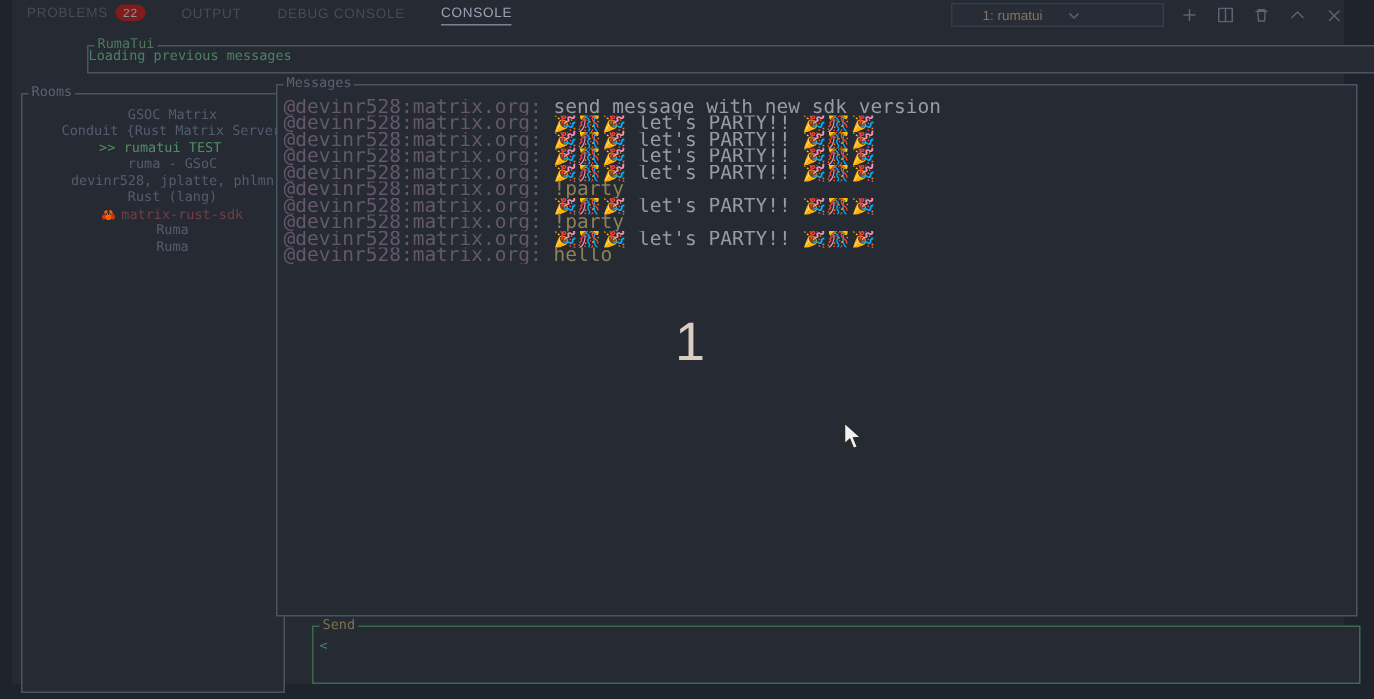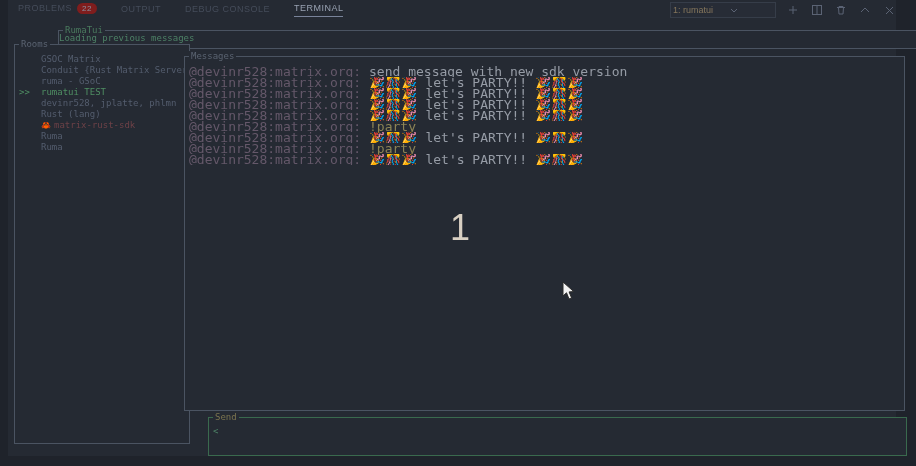--- a/index.html
+++ b/index.html
@@ -10,21 +10,21 @@
   }
   
   .panel{position:absolute;left:8px;top:0;width:888px;height:456px;background:#252a33;}
   .tabbar{position:absolute;left:18px;top:3px;display:flex;gap:24px;align-items:center;
     font-family:"Liberation Sans","DejaVu Sans",sans-serif;font-size:9px;letter-spacing:.5px;}
   .tab{color:#454c5a;cursor:default;display:flex;gap:5px;padding-bottom:3px;}
   .tab.active{color:#99a2b2;border-bottom:1px solid #79839a;}
   .badge{background:#7f1d1d;color:#8workers992a2;color:#8992a2;border-radius:7px;padding:0 5px;font-size:8px;line-height:11px;}
   .term-controls{position:absolute;top:2px;right:20px;display:flex;align-items:center;gap:10px;}
   .term-select{display:flex;align-items:center;gap:14px;border:1px solid #363d49;background:#272c36;
-    padding:1px 2px;min-width:100px;height:12px;
+    padding:1px 20px;min-width:100px;height:12px;
     font-family:"Liberation Sans","DejaVu Sans",sans-serif;font-size:9px;color:#85765c;}
   .icon-btn{width:14px;height:14px;display:flex;align-items:center;justify-content:center;}
   .icon-btn svg{display:block;}
   
   .tuibox{position:absolute;border:1px solid #4b5462;background:#252a33;}
   .tuibox.greenborder{border-color:#3a6a4e;margin-left:12px;}
   .boxtitle{position:absolute;top:-6px;left:4px;background:#252a33;padding:0 2px;
     font-size:9px;line-height:11px;color:#5a6371;}
   .boxtitle.apptitle{color:#4a7a5e;}
   .boxtitle.sendtitle{color:#7b744f;}
@@ -60,21 +60,21 @@
     <span>PROBLEMS</span>
     <span class="badge">22</span>
   </div>
   <div class="tab">
     <span>OUTPUT</span>
   </div>
   <div class="tab">
     <span>DEBUG CONSOLE</span>
   </div>
   <div class="tab active">
-    <span>TERMINAL</span>
+    <span>CONSOLE</span>
   </div>
 </div>
 
 <div class="term-controls">
   <div class="term-select">
     <span>1: rumatui</span>
     <span class="icon-btn">
       <svg width="8" height="5" viewBox="0 0 8 5">
           <path d="M1 1 L4 4 L7 1" fill="none" stroke="#5b6374" stroke-width="1"></path>
         </svg>
@@ -106,47 +106,48 @@
         <path d="M1 1 L8 8 M8 1 L1 8" stroke="#5b6374" stroke-width="1"></path>
       </svg>
   </span>
 </div>
 
 <div class="tuibox" style="left:14px;top:30px;width:879px;height:17px;margin-left:44px;">
   <span class="boxtitle apptitle">RumaTui</span>
   <div class="loading-text">Loading previous messages</div>
 </div>
 
-<div class="tuibox" style="left:14px;top:44px;width:174px;height:398px;">
+<div class="tuibox" style="left:14px;top:62px;width:174px;height:398px;text-align:center;">
   <span class="boxtitle">Rooms</span>
   <div class="room-list">
       <div class="room-row muted"><span class="room-prefix"></span><span class="room-label">GSOC Matrix</span></div>
       <div class="room-row muted"><span class="room-prefix"></span><span class="room-label">Conduit {Rust Matrix Server}</span></div>
+      <div class="room-row selected"><span class="room-prefix">&gt;&gt;</span><span class="room-label">rumatui TEST</span></div>
       <div class="room-row muted"><span class="room-prefix"></span><span class="room-label">ruma - GSoC</span></div>
-      <div class="room-row selected"><span class="room-prefix">&gt;&gt;</span><span class="room-label">rumatui TEST</span></div>
       <div class="room-row muted"><span class="room-prefix"></span><span class="room-label">devinr528, jplatte, phlmn</span></div>
       <div class="room-row muted"><span class="room-prefix"></span><span class="room-label">Rust (lang)</span></div>
       <div class="room-row alert"><span class="room-prefix"></span><span class="room-icon">🦀</span><span class="room-label">matrix-rust-sdk</span></div>
       <div class="room-row muted"><span class="room-prefix"></span><span class="room-label">Ruma</span></div>
       <div class="room-row muted"><span class="room-prefix"></span><span class="room-label">Ruma</span></div>
     </div>
 </div>
 
 <div class="tuibox" style="left:184px;top:56px;width:697px;height:353px;padding-left:22px;">
   <span class="boxtitle">Messages</span>
   <div class="msg-list">
       <div class="msg-row"><span class="msg-sender">@devinr528:matrix.org: </span><span class="msg-body normal">send message with new sdk version</span></div>
       <div class="msg-row"><span class="msg-sender">@devinr528:matrix.org: </span><span class="msg-body normal">🎉🎊🎉 let's PARTY!! 🎉🎊🎉</span></div>
       <div class="msg-row"><span class="msg-sender">@devinr528:matrix.org: </span><span class="msg-body normal">🎉🎊🎉 let's PARTY!! 🎉🎊🎉</span></div>
       <div class="msg-row"><span class="msg-sender">@devinr528:matrix.org: </span><span class="msg-body normal">🎉🎊🎉 let's PARTY!! 🎉🎊🎉</span></div>
       <div class="msg-row"><span class="msg-sender">@devinr528:matrix.org: </span><span class="msg-body normal">🎉🎊🎉 let's PARTY!! 🎉🎊🎉</span></div>
       <div class="msg-row"><span class="msg-sender">@devinr528:matrix.org: </span><span class="msg-body command">!party</span></div>
       <div class="msg-row"><span class="msg-sender">@devinr528:matrix.org: </span><span class="msg-body normal">🎉🎊🎉 let's PARTY!! 🎉🎊🎉</span></div>
       <div class="msg-row"><span class="msg-sender">@devinr528:matrix.org: </span><span class="msg-body command">!party</span></div>
       <div class="msg-row"><span class="msg-sender">@devinr528:matrix.org: </span><span class="msg-body normal">🎉🎊🎉 let's PARTY!! 🎉🎊🎉</span></div>
+      <div class="msg-row"><span class="msg-sender">@devinr528:matrix.org: </span><span class="msg-body command">hello</span></div>
     </div>
 </div>
 
 <div class="tuibox greenborder" style="left:196px;top:417px;width:697px;height:37px;">
   <span class="boxtitle sendtitle">Send</span>
   <span class="send-prompt">&lt;</span>
 </div>
 
 <div class="keystroke">1</div>
 

